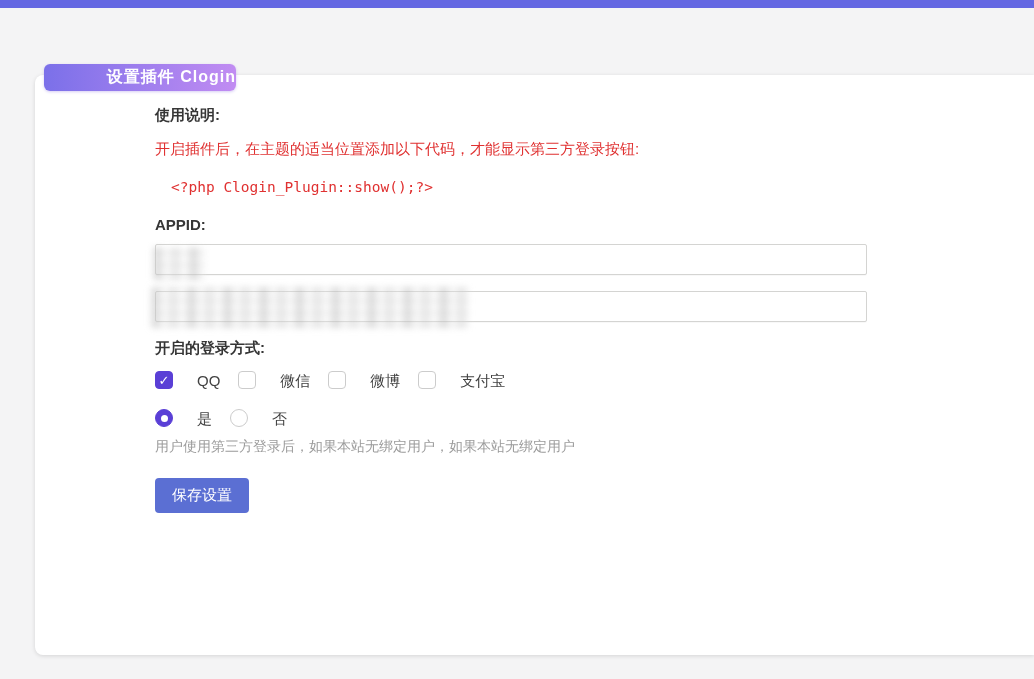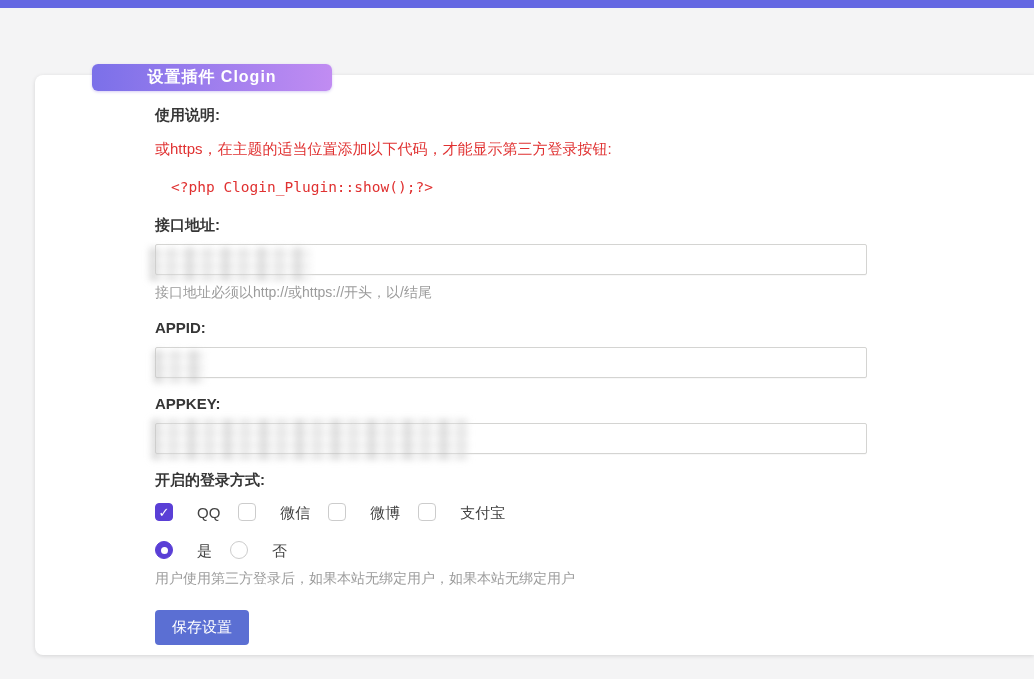--- a/index.html
+++ b/index.html
@@ -16,26 +16,25 @@
     font-family:"Liberation Sans","DejaVu Sans",sans-serif;
     color:var(--text);
   }
   .topbar{position:absolute;left:0;top:0;width:1034px;height:8px;background:var(--topbar);}
   .card{
     position:absolute;left:35px;top:75px;right:0;height:580px;
     background:var(--card);border-radius:8px 0 0 8px;
     box-shadow:0 1px 4px rgba(0,0,0,.13);
   }
   .badge{
-    position:absolute;left:9px;top:-11px;width:240px;height:27px;
+    position:absolute;left:9px;top:-11px;width:192px;height:27px;
     background:linear-gradient(90deg,var(--badge-from),var(--badge-to));
     border-radius:6px;color:#fff;font-size:16px;font-weight:700;
-    display:flex;align-items:center;justify-content:center;letter-spacing:1px;
+    display:flex;align-items:center;justify-content:flex-end;letter-spacing:1px;
     box-shadow:0 1px 3px rgba(120,90,220,.3);
-    margin-left:48px;
   }
   .content{padding:30px 40px 0 120px;}
   .group{margin-bottom:16px;}
   .group.first{margin-bottom:14px;}
   .lbl{font-size:15px;font-weight:700;color:var(--text);line-height:20px;}
   .warning{color:var(--danger);font-size:15px;line-height:22px;margin:13px 0 0 0;}
   .code{color:var(--danger);font-family:"DejaVu Sans Mono","Liberation Mono",monospace;
         font-size:14.5px;line-height:23px;margin:16px;}
   .input-wrap{position:relative;margin-top:9px;width:712px;}
   .txt{
@@ -80,43 +79,34 @@
 
 <div class="card">
   <div class="badge">
     <span>设置插件 Clogin</span>
   </div>
 
   <div class="content">
 
     <div class="group first">
       <div class="lbl">使用说明:</div>
-      <p class="warning">或https，在主题的适当位置添加以下代码，才能显示第三方登录按钮:</p>
+      <p class="warning">开启插件后，在主题的适当位置添加以下代码，才能显示第三方登录按钮:</p>
       <p class="code">&lt;?php Clogin_Plugin::show();?&gt;</p>
     </div>
 
-    <div class="group">
-      <div class="lbl">接口地址:</div>
-      <div class="input-wrap">
-        <input class="txt" type="text" value="" style="">
-        <div class="patch p1"></div>
-      </div>
-      <div class="help">接口地址必须以http://或https://开头，以/结尾</div>
-    </div>
 
     <div class="group">
       <div class="lbl">APPID:</div>
       <div class="input-wrap">
         <input class="txt" type="text" value="" style="">
         <div class="patch p2"></div>
       </div>
     </div>
 
     <div class="group">
-      <div class="lbl">APPKEY:</div>
       <div class="input-wrap">
         <input class="txt" type="text" value="" style="">
         <div class="patch p3"></div>
       </div>
     </div>
 
     <div class="group">
       <div class="lbl">开启的登录方式:</div>
       <div class="opt-row">
         <label class="opt">

